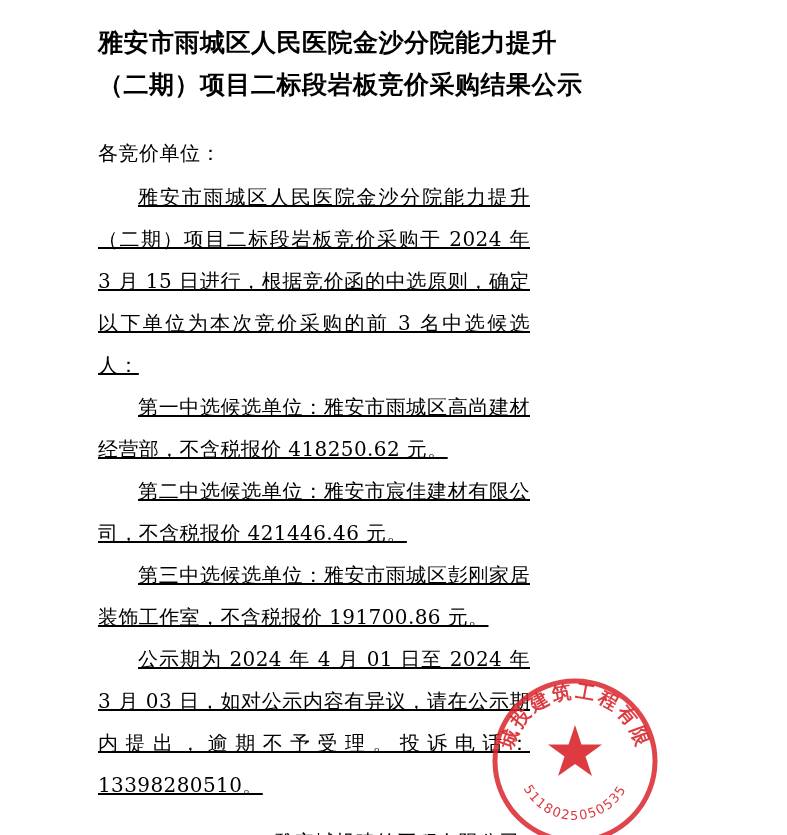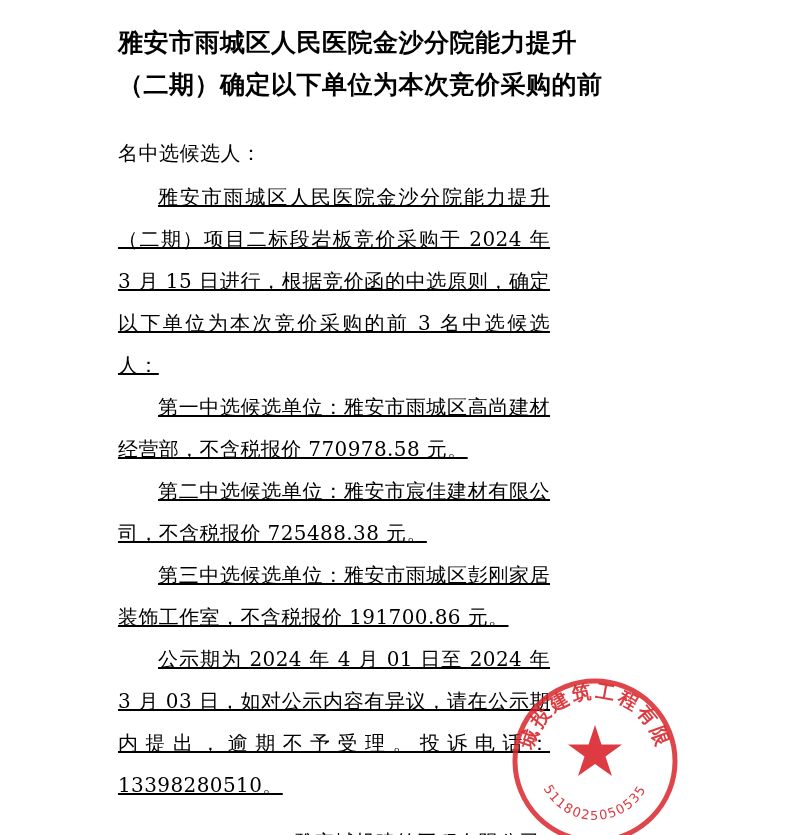--- a/index.html
+++ b/index.html
@@ -14,21 +14,20 @@
     color: #000000;
     overflow: hidden;
     position: relative;
   }
   .page {
     position: relative;
     width: 628px;
     height: 835px;
     box-sizing: border-box;
     padding: 22px 98px 0 98px;
-    margin-left: 20px;
   }
   .doc-title {
     text-align: center;
     font-size: 25px;
     font-weight: bold;
     line-height: 42px;
     letter-spacing: 0.5px;
     margin: 0 0 26px 0;
     font-family: "DejaVu Sans", "Liberation Sans", sans-serif;
   }
@@ -75,28 +74,28 @@
   }
   .seal svg { display: block; }
 </style>
 </head>
 <body>
 
 <div class="page">
 
   <div class="doc-title">
     <span class="line">雅安市雨城区人民医院金沙分院能力提升</span>
-    <span class="line">（二期）确定以下单位为本次竞价采购的前</span>
+    <span class="line">（二期）项目二标段岩板竞价采购结果公示</span>
   </div>
 
-  <p class="salutation">名中选候选人：</p>
+  <p class="salutation">各竞价单位：</p>
 
   <p class="para">雅安市雨城区人民医院金沙分院能力提升（二期）项目二标段岩板竞价采购于 2024 年 3 月 15 日进行，根据竞价函的中选原则，确定以下单位为本次竞价采购的前 3 名中选候选人：</p>
-  <p class="para">第一中选候选单位：雅安市雨城区高尚建材经营部，不含税报价 770978.58 元。</p>
-  <p class="para">第二中选候选单位：雅安市宸佳建材有限公司，不含税报价 725488.38 元。</p>
+  <p class="para">第一中选候选单位：雅安市雨城区高尚建材经营部，不含税报价 418250.62 元。</p>
+  <p class="para">第二中选候选单位：雅安市宸佳建材有限公司，不含税报价 421446.46 元。</p>
   <p class="para">第三中选候选单位：雅安市雨城区彭刚家居装饰工作室，不含税报价 191700.86 元。</p>
   <p class="para">公示期为 2024 年 4 月 01 日至 2024 年 3 月 03 日，如对公示内容有异议，请在公示期内提出，逾期不予受理。投诉电话：13398280510。</p>
 
   <div class="sign-block">
     <div class="sign-line">雅安城投建筑工程有限公司</div>
     <div class="sign-line">2024 年 4 月 01 日</div>
   </div>
 
   <div class="seal">
     <svg width="176" height="176" viewBox="0 0 176 176" xmlns="http://www.w3.org/2000/svg">

